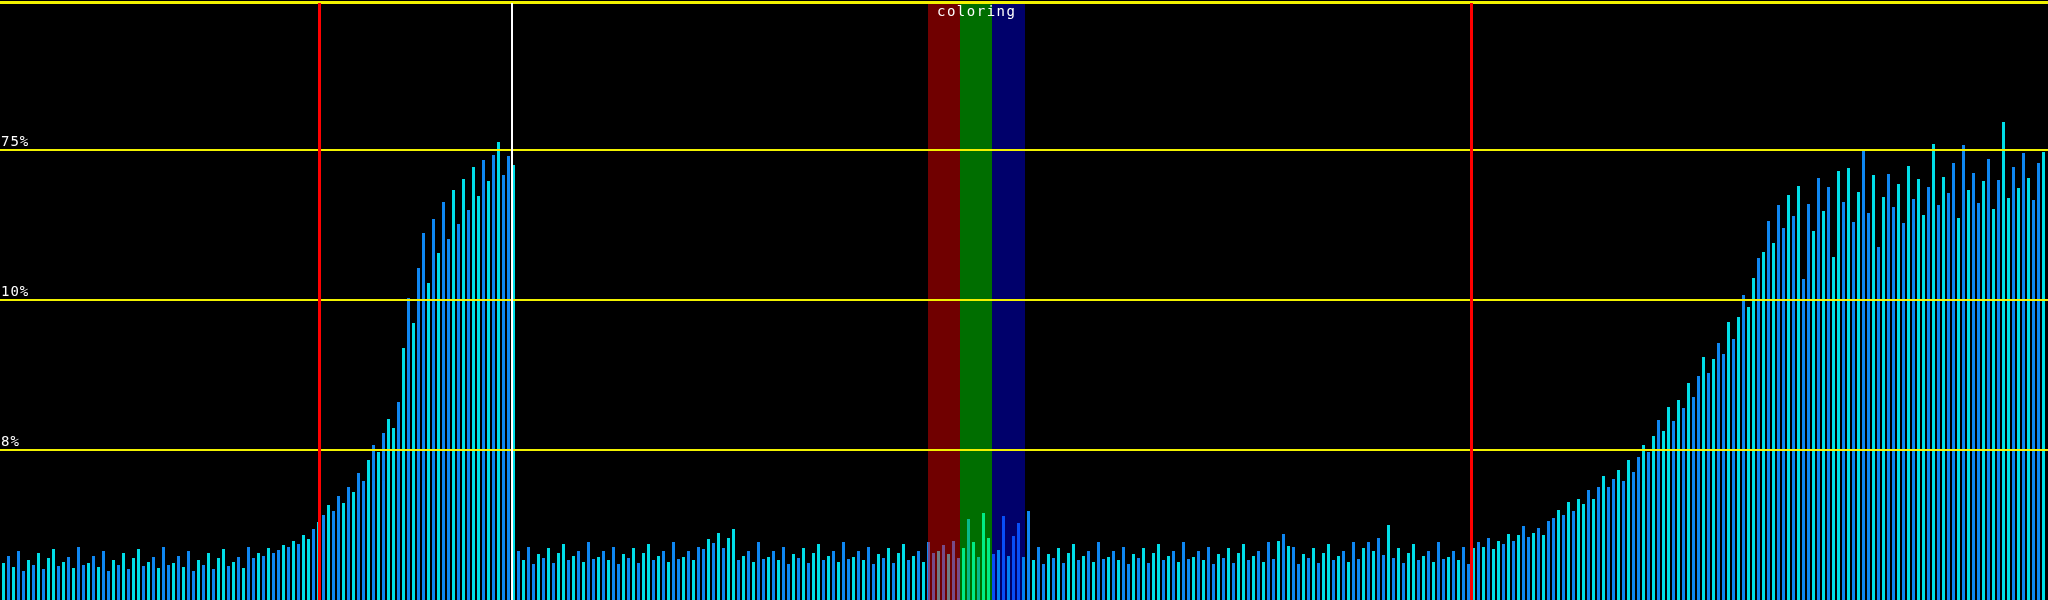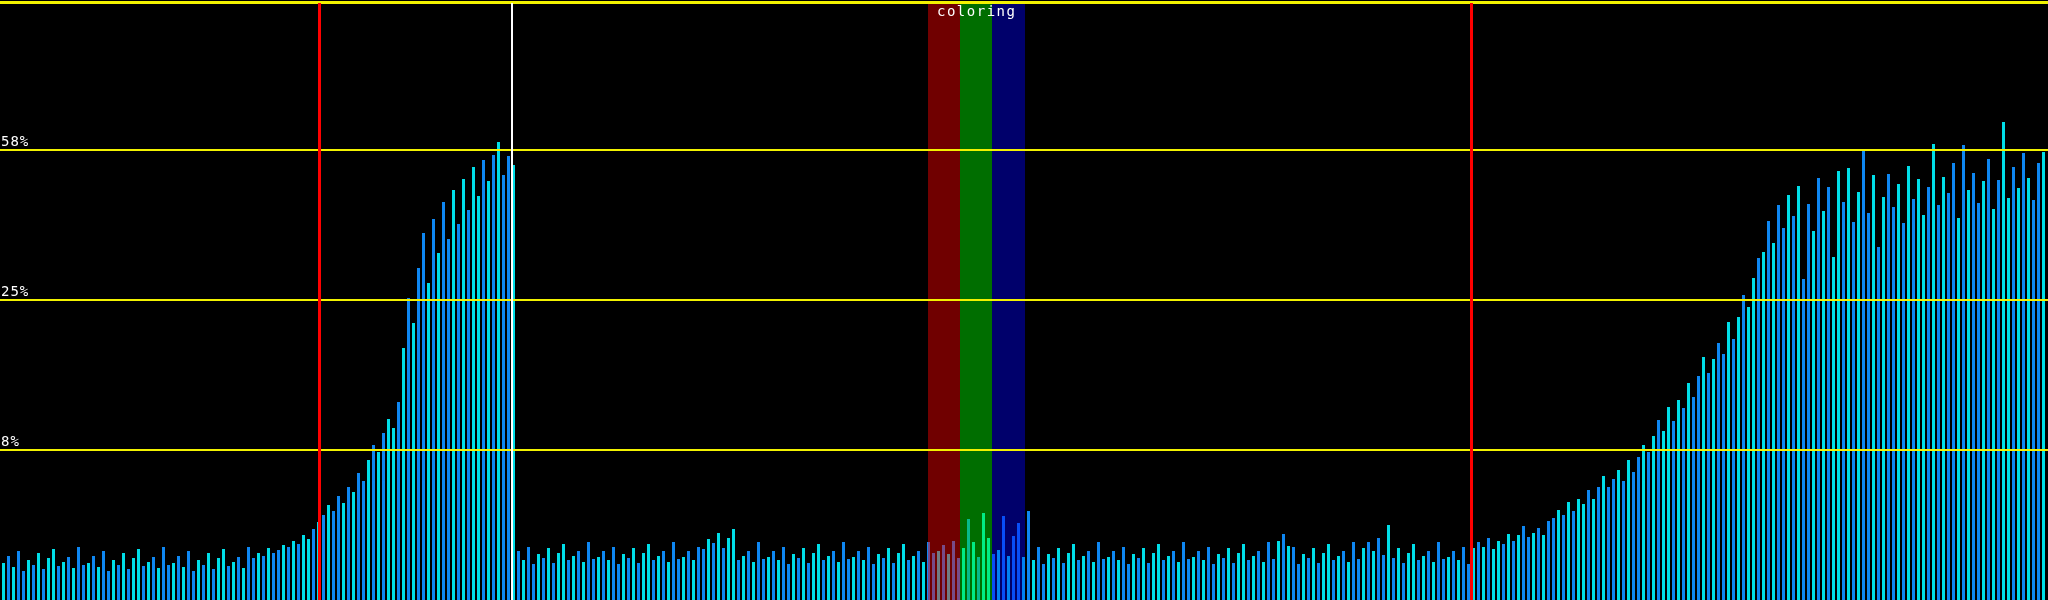--- a/index.html
+++ b/index.html
@@ -441,17 +441,17 @@
     <div class="topborder" id="top-border" style="background: rgb(242, 242, 0);"></div>
   <div class="gridline" style="top: 149px; background: rgb(242, 242, 0);"></div>
       <div class="gridline" style="top: 299px; background: rgb(242, 242, 0);"></div>
       <div class="gridline" style="top: 449px; background: rgb(242, 242, 0);"></div>
     </div>
   <div class="layer" id="vlines-layer">
       <div class="vline" style="left: 318px; top: 3px; width: 3px; height: 597px; background: rgb(255, 0, 0);"></div>
       <div class="vline" style="left: 511px; top: 3px; width: 2px; height: 597px; background: rgb(255, 255, 255);"></div>
       <div class="vline" style="left: 1470px; top: 3px; width: 3px; height: 597px; background: rgb(255, 0, 0);"></div>
     </div>
-  <div class="ylabel y75">58%</div>
-  <div class="ylabel y50">25%</div>
+  <div class="ylabel y75">75%</div>
+  <div class="ylabel y50">10%</div>
   <div class="ylabel y25">8%</div>
   <div class="title">coloring</div>
 </div>
 
 </body></html>

